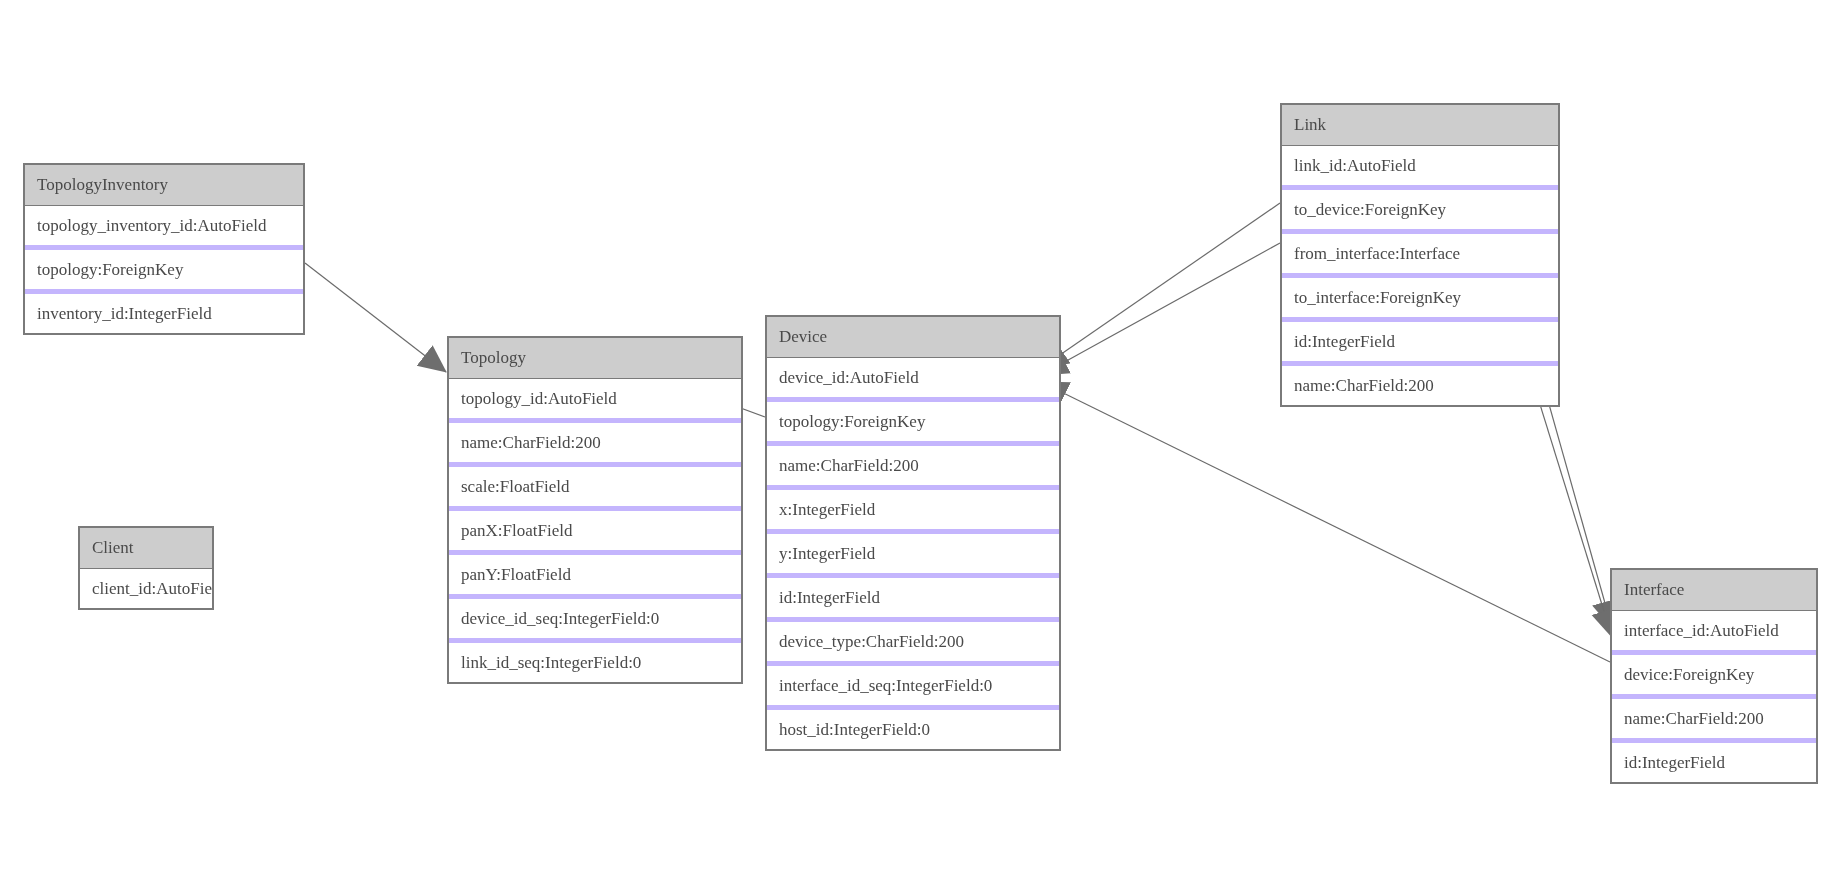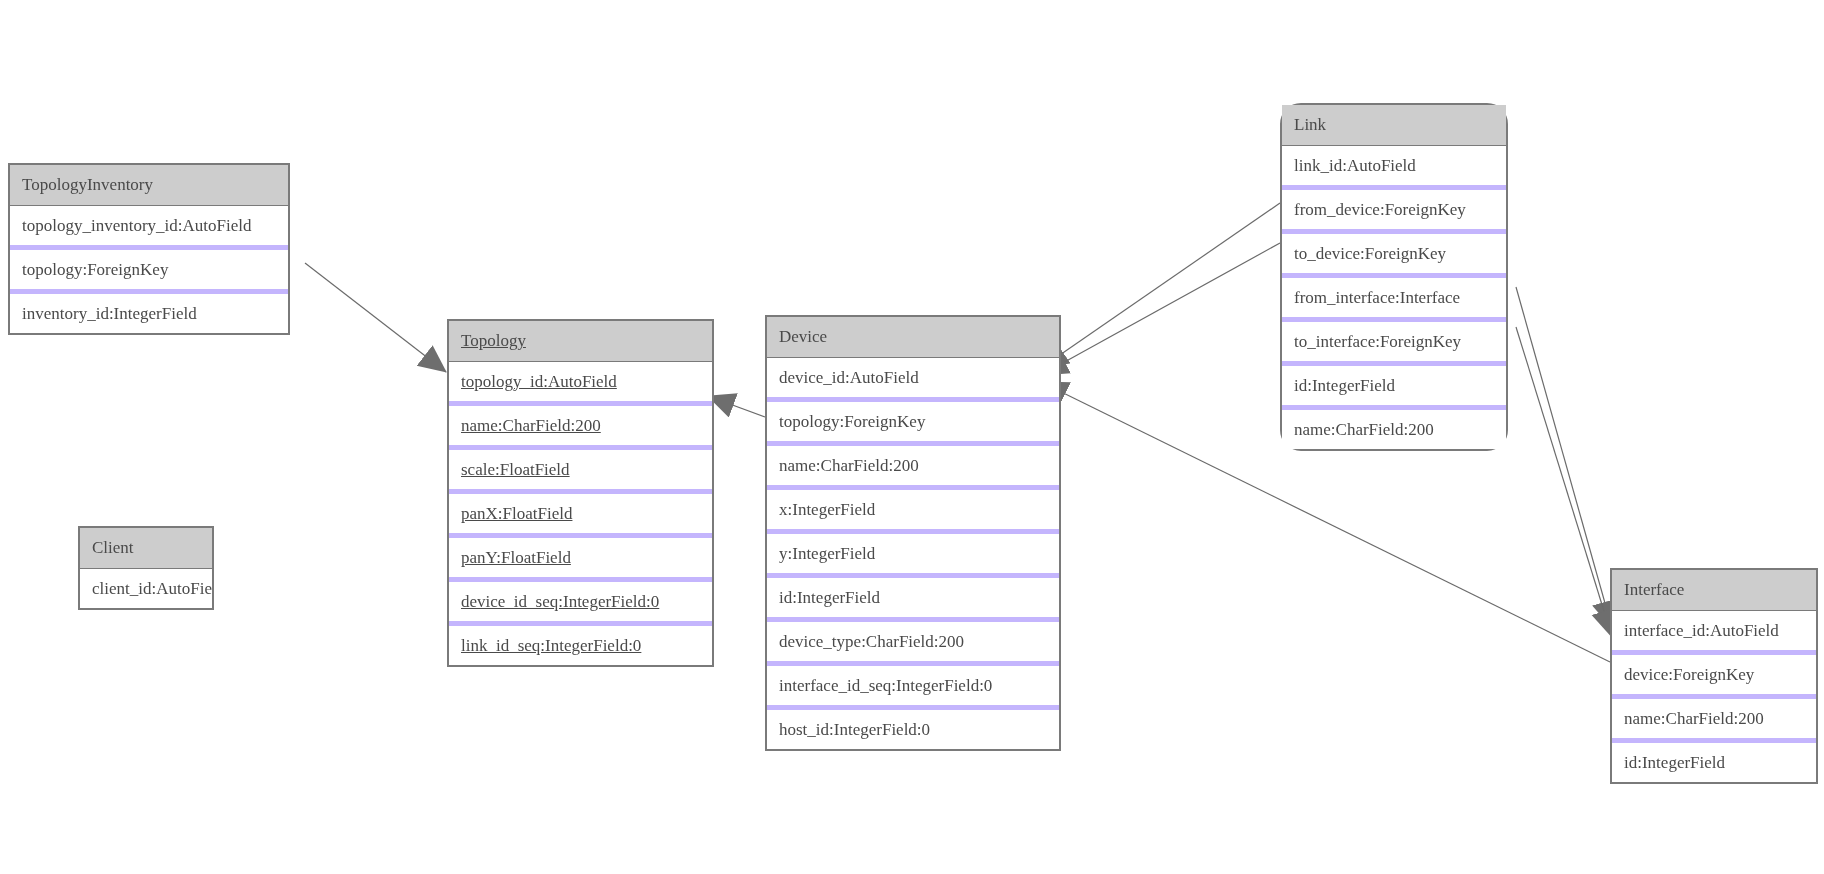--- a/index.html
+++ b/index.html
@@ -73,28 +73,28 @@
     </defs>
     <line class="edge-line" x1="305" y1="263" x2="446" y2="372" marker-end="url(#arrow)"></line>
     <line class="edge-line" x1="765" y1="417" x2="708" y2="396" marker-end="url(#arrow)"></line>
     <line class="edge-line" x1="1280" y1="203" x2="1041" y2="368" marker-end="url(#arrow)"></line>
     <line class="edge-line" x1="1280" y1="243" x2="1041" y2="375" marker-end="url(#arrow)"></line>
     <line class="edge-line" x1="1610" y1="662" x2="1041" y2="382" marker-end="url(#arrow)"></line>
     <line class="edge-line" x1="1516" y1="287" x2="1612" y2="628" marker-end="url(#arrow)"></line>
     <line class="edge-line" x1="1516" y1="327" x2="1612" y2="637" marker-end="url(#arrow)"></line>
   </svg>
 
-  <div class="entity" style="left:8px; top:163px; width:282px;">
+  <div class="entity" style="left:23px; top:163px; width:282px;">
       <div class="entity-header">TopologyInventory</div>
       <div class="entity-row">topology_inventory_id:AutoField</div>
       <div class="entity-row">topology:ForeignKey</div>
       <div class="entity-row">inventory_id:IntegerField</div>
     </div>
 
-  <div class="entity" style="left:447px; top:319px; width:267px;text-decoration:underline;">
+  <div class="entity" style="left:447px; top:336px; width:296px;">
       <div class="entity-header">Topology</div>
       <div class="entity-row">topology_id:AutoField</div>
       <div class="entity-row">name:CharField:200</div>
       <div class="entity-row">scale:FloatField</div>
       <div class="entity-row">panX:FloatField</div>
       <div class="entity-row">panY:FloatField</div>
       <div class="entity-row">device_id_seq:IntegerField:0</div>
       <div class="entity-row">link_id_seq:IntegerField:0</div>
     </div>
 
@@ -109,24 +109,23 @@
       <div class="entity-row">topology:ForeignKey</div>
       <div class="entity-row">name:CharField:200</div>
       <div class="entity-row">x:IntegerField</div>
       <div class="entity-row">y:IntegerField</div>
       <div class="entity-row">id:IntegerField</div>
       <div class="entity-row">device_type:CharField:200</div>
       <div class="entity-row">interface_id_seq:IntegerField:0</div>
       <div class="entity-row">host_id:IntegerField:0</div>
     </div>
 
-  <div class="entity" style="left:1280px; top:103px; width:228px;border-radius:21px;">
+  <div class="entity" style="left:1280px; top:103px; width:280px;">
       <div class="entity-header">Link</div>
       <div class="entity-row">link_id:AutoField</div>
-      <div class="entity-row">from_device:ForeignKey</div>
       <div class="entity-row">to_device:ForeignKey</div>
       <div class="entity-row">from_interface:Interface</div>
       <div class="entity-row">to_interface:ForeignKey</div>
       <div class="entity-row">id:IntegerField</div>
       <div class="entity-row">name:CharField:200</div>
     </div>
 
   <div class="entity" style="left:1610px; top:568px; width:208px;">
       <div class="entity-header">Interface</div>
       <div class="entity-row">interface_id:AutoField</div>

